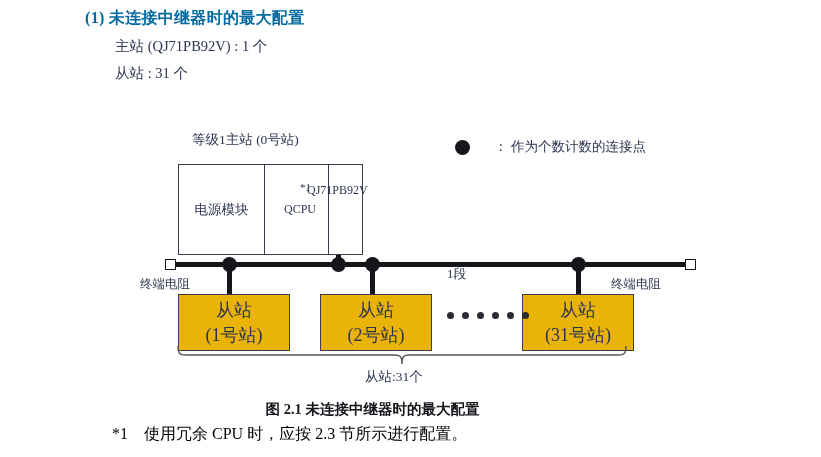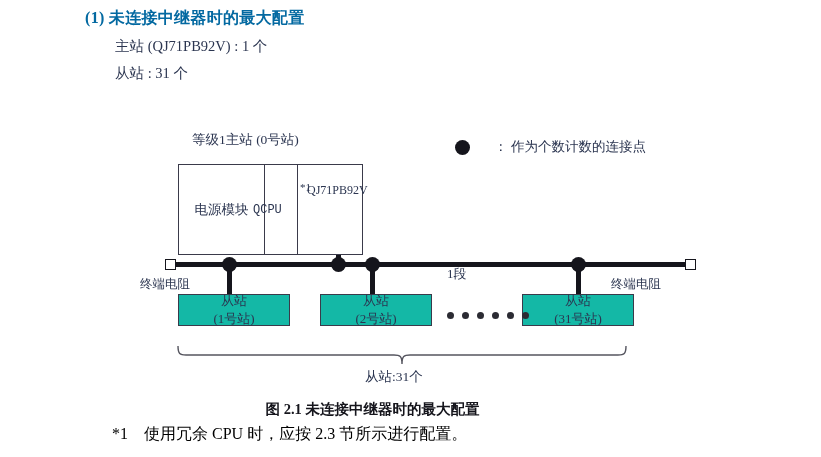--- a/index.html
+++ b/index.html
@@ -77,27 +77,26 @@
     align-items: center;
     justify-content: center;
     font-size: 13.5px;
   }
   #cell-power {
     left: 0;
     width: 86px;
     border-right: 1.3px solid #3a3a4a;
   }
   #cell-qcpu {
-    left: 70px;
+    left: 101px;
     width: 49px;
     border-right: 1.3px solid #3a3a4a;
     justify-content: flex-start;
     padding-left: 4px;
     font-size: 12px;
-    font-family: Liberation Mono, monospace;
   }
   #cell-qj71 {
     left: 123px;
     width: 50px;
     justify-content: flex-start;
     align-items: flex-start;
     padding: 18px 0 0 5px;
     font-size: 12px;
     line-height: 1.3;
   }
@@ -163,30 +162,30 @@
     width: 5px;
     background: #15151c;
   }
   #drop-master  { left: 336px; top: 255px; height: 12px; }
   #drop-slave1  { left: 227px; top: 262px; height: 32px; }
   #drop-slave2  { left: 370px; top: 262px; height: 32px; }
   #drop-slave31 { left: 576px; top: 262px; height: 32px; }
 
   
   .slave-box {
-    height: 32px;
+    height: 57px;
     border: 1.3px solid #3a3a4a;
     box-sizing: border-box;
-    background: #14b8a6;
+    background: #eab308;
     top: 294px;
     display: flex;
     flex-direction: column;
     align-items: center;
     justify-content: center;
-    font-size: 13px;
+    font-size: 18px;
     line-height: 1.35;
   }
   #slave-1  { left: 178px; width: 112px; }
   #slave-2  { left: 320px; width: 112px; }
   #slave-31 { left: 522px; width: 112px; }
 
   
   #ellipsis {
     left: 447px;
     top: 312px;

